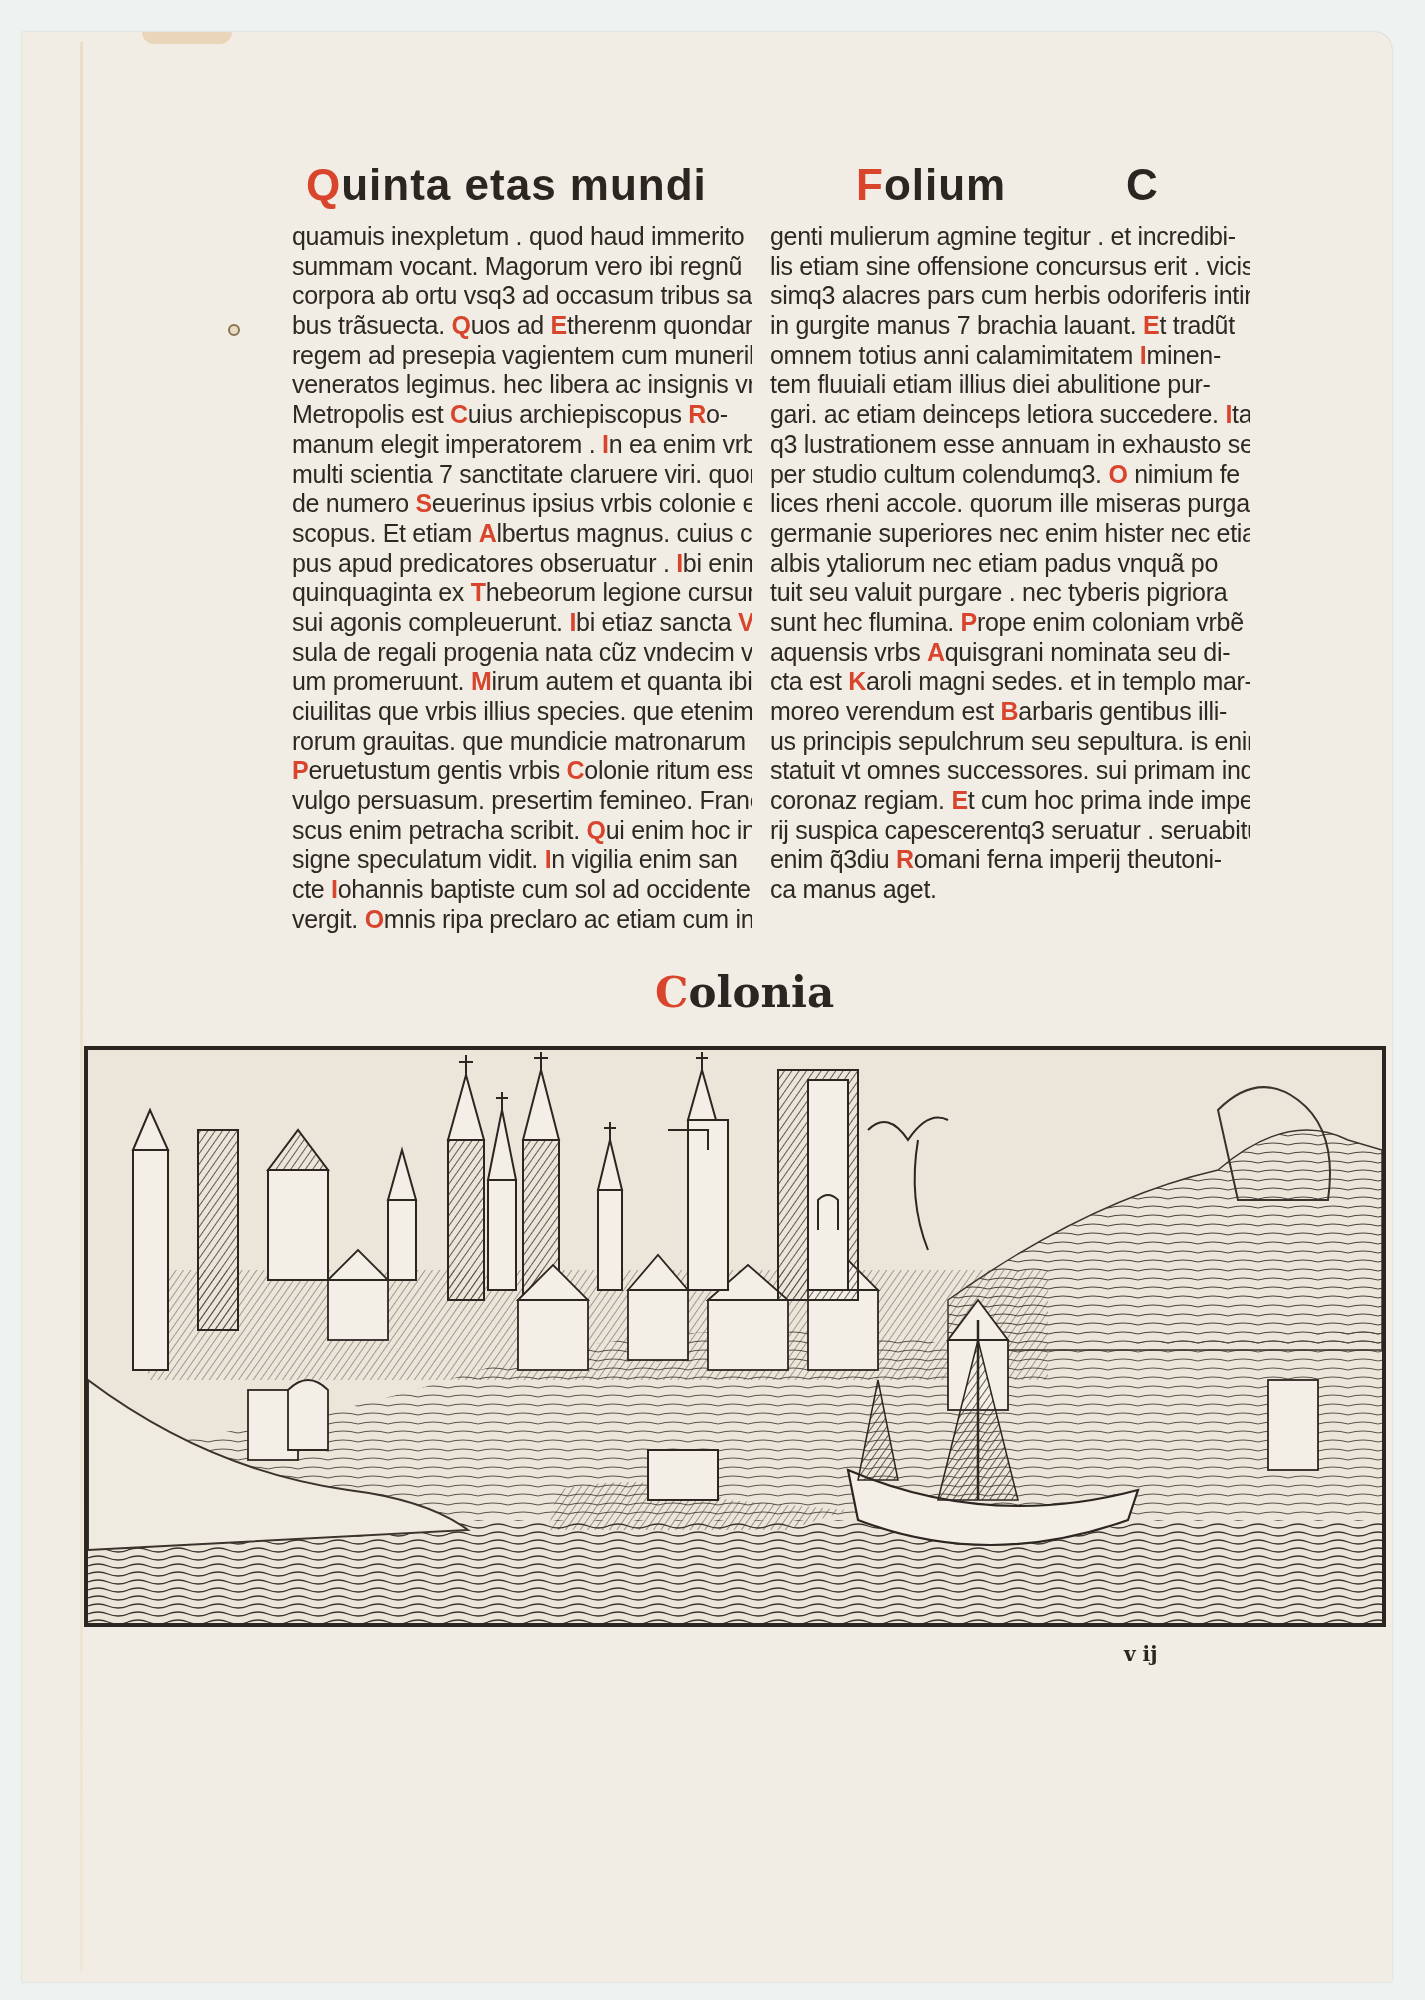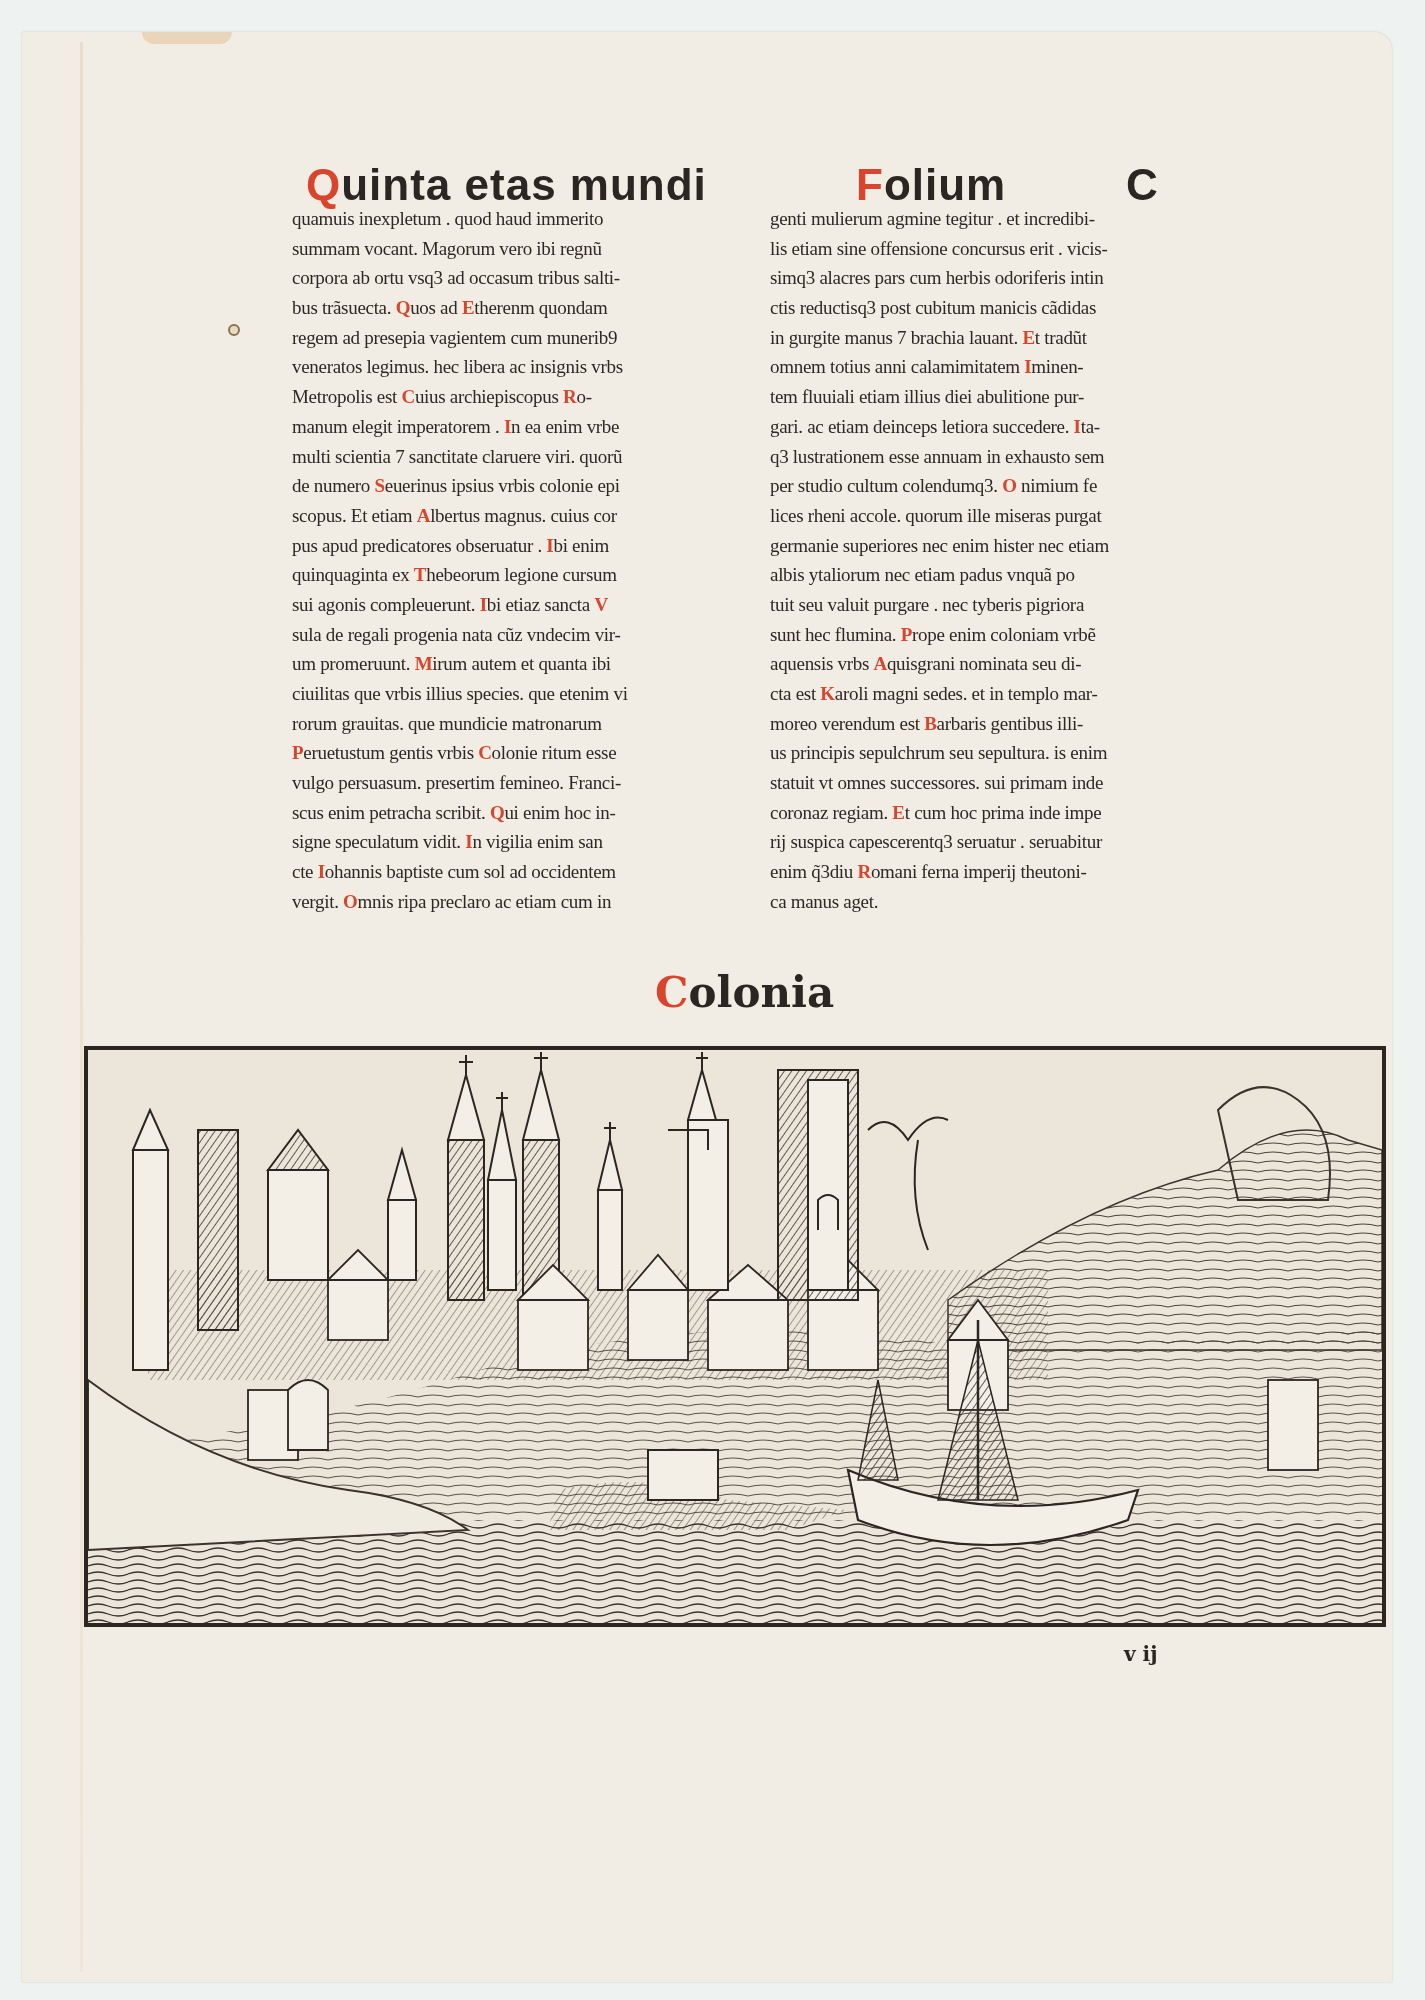--- a/index.html
+++ b/index.html
@@ -31,23 +31,23 @@
     position: absolute; top: 160px; left: 306px; width: 950px; height: 56px;
     font-family: Liberation Sans, sans-serif; font-weight: bold; color: #2c2622;
     font-size: 44px; letter-spacing: 1px;
   }
   .running-head span { position: absolute; top: 0; white-space: nowrap; }
   .rh-left { left: 0; }
   .rh-folium { left: 550px; }
   .rh-number { left: 820px; }
   .rubric { color: #d8452c; }
   .col {
-    position: absolute; top: 204px;
-    font-family: Liberation Serif, serif; color: #2e2824;
-    font-size: 19px; line-height: 29.7px; letter-spacing: -0.3px;
+    position: absolute; top: 222px;
+    font-family: Liberation Sans, sans-serif; color: #2e2824;
+    font-size: 25px; line-height: 29.7px; letter-spacing: -0.3px;
   }
   .col-left { left: 292px; width: 460px; }
   .col-right { left: 770px; width: 480px; }
   .line { white-space: nowrap; overflow: hidden; height: 29.7px; display: block; }
   .line .cap { color: #d8452c; font-weight: bold; }
   .woodcut-title {
     position: absolute; top: 968px; left: 655px;
     font-family: "DejaVu Serif", serif; font-weight: bold; font-size: 42px; color: #2c2622;
   }
   .woodcut {
@@ -98,21 +98,20 @@
     <span class="line"><span>vulgo persuasum. presertim femineo. Franci-</span></span>
     <span class="line"><span>scus enim petracha scribit. </span><span class="cap">Q</span><span>ui enim hoc in-</span></span>
     <span class="line"><span>signe speculatum vidit. </span><span class="cap">I</span><span>n vigilia enim san</span></span>
     <span class="line"><span>cte </span><span class="cap">I</span><span>ohannis baptiste cum sol ad occidentem</span></span>
     <span class="line"><span>vergit. </span><span class="cap">O</span><span>mnis ripa preclaro ac etiam cum in</span></span>
   </div>
 <div class="col col-right" id="col-right">
     <span class="line"><span>genti mulierum agmine tegitur . et incredibi-</span></span>
     <span class="line"><span>lis etiam sine offensione concursus erit . vicis-</span></span>
     <span class="line"><span>simq3 alacres pars cum herbis odoriferis intin</span></span>
-    <span class="line"><span>ctis reductisq3 post cubitum manicis cãdidas</span></span>
     <span class="line"><span>in gurgite manus 7 brachia lauant. </span><span class="cap">E</span><span>t tradũt</span></span>
     <span class="line"><span>omnem totius anni calamimitatem </span><span class="cap">I</span><span>minen-</span></span>
     <span class="line"><span>tem fluuiali etiam illius diei abulitione pur-</span></span>
     <span class="line"><span>gari. ac etiam deinceps letiora succedere. </span><span class="cap">I</span><span>ta-</span></span>
     <span class="line"><span>q3 lustrationem esse annuam in exhausto sem</span></span>
     <span class="line"><span>per studio cultum colendumq3. </span><span class="cap">O</span><span> nimium fe</span></span>
     <span class="line"><span>lices rheni accole. quorum ille miseras purgat</span></span>
     <span class="line"><span>germanie superiores nec enim hister nec etiam</span></span>
     <span class="line"><span>albis ytaliorum nec etiam padus vnquã po</span></span>
     <span class="line"><span>tuit seu valuit purgare . nec tyberis pigriora</span></span>

